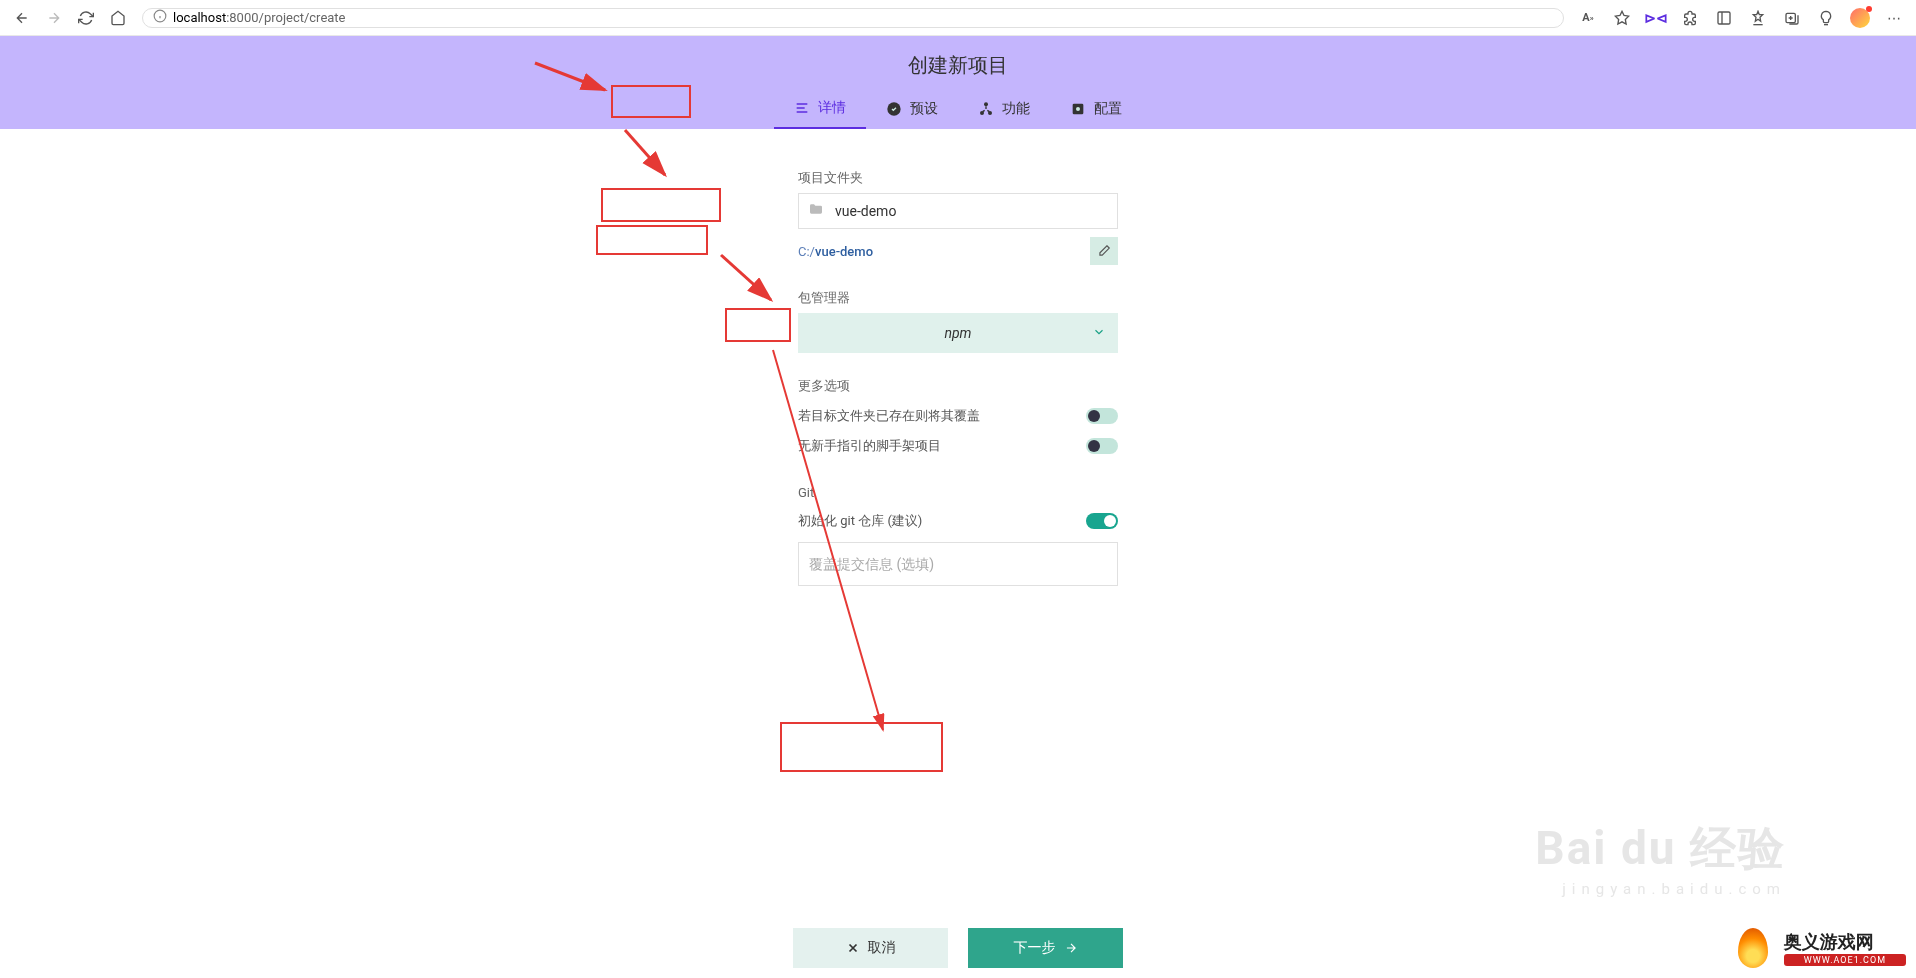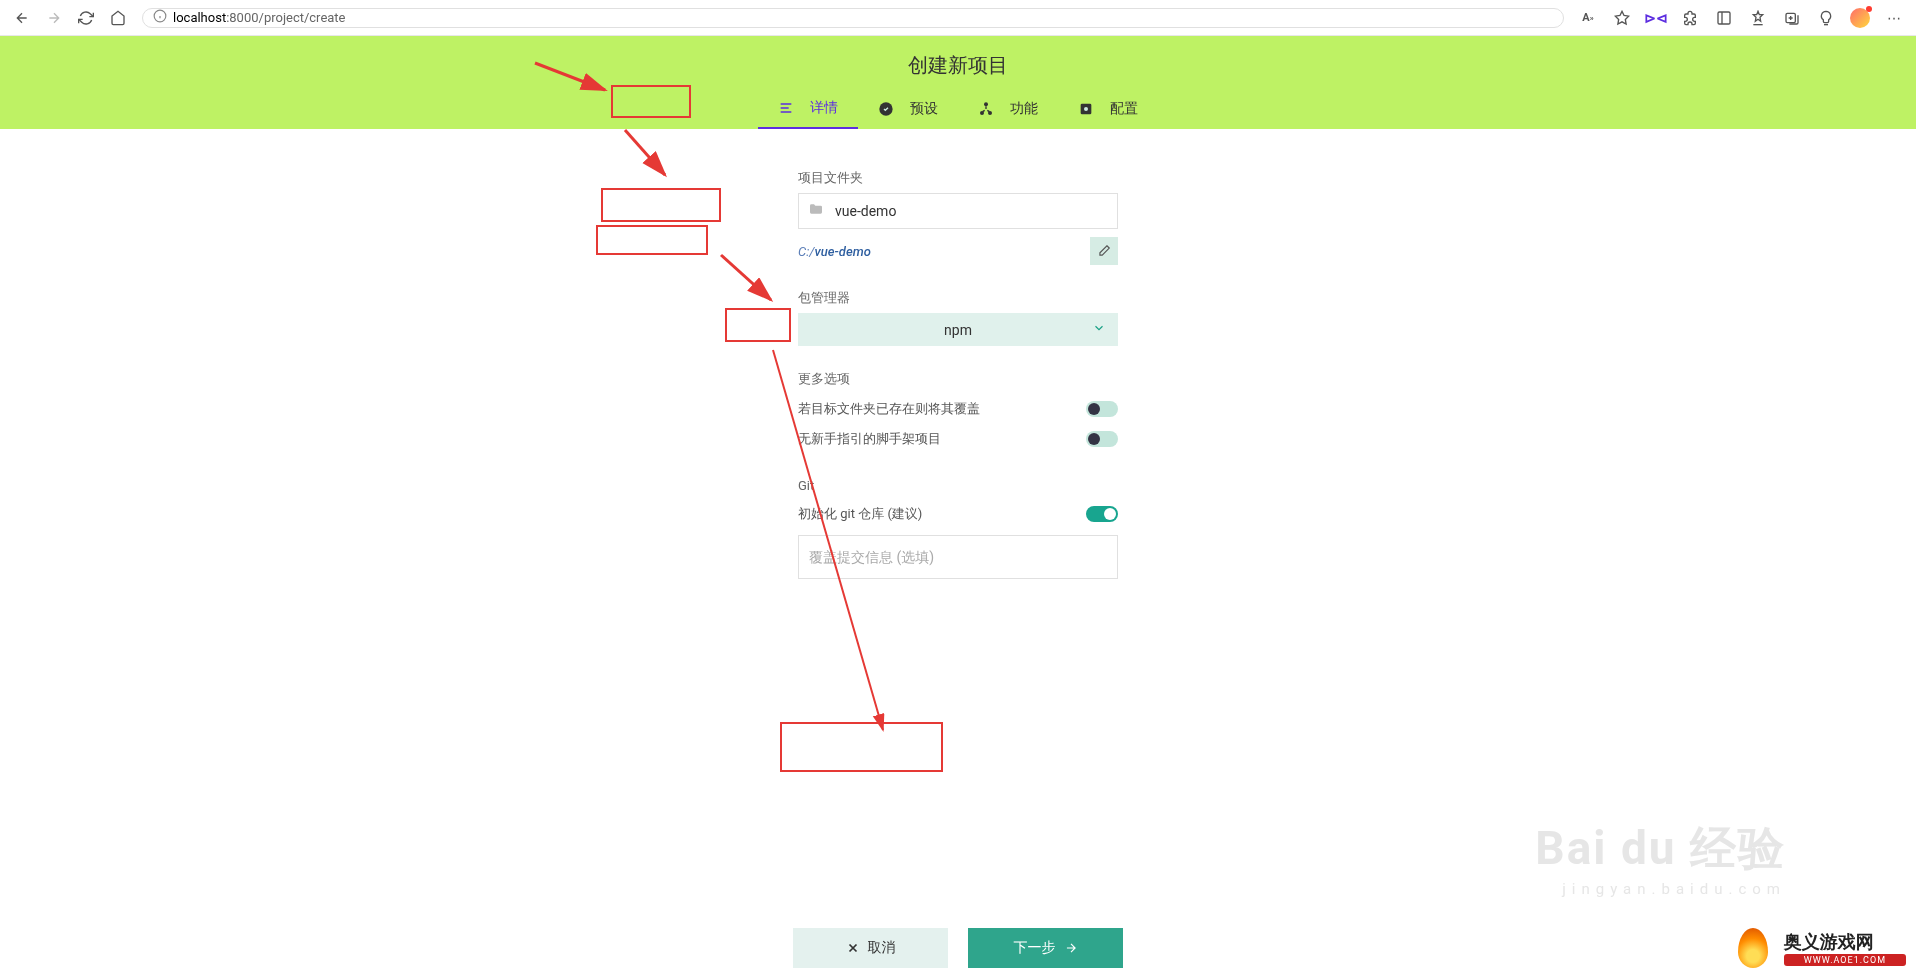--- a/index.html
+++ b/index.html
@@ -12,40 +12,40 @@
     .addr-bar .info-icon { color: #888; margin-right: 6px; }
     .addr-bar .url-bold { color: #000; }
     .addr-bar .url-rest { color: #666; }
     .right-icons { display: flex; gap: 6px; align-items: center; }
     .right-icon { width: 28px; height: 28px; display: flex; align-items: center; justify-content: center; color: #555; cursor: pointer; font-size: 14px; }
     .icon-purple { color: #5c2de0; }
     .avatar-icon { width: 20px; height: 20px; border-radius: 50%; background: linear-gradient(135deg,#ff6b6b,#ffd93d); position:relative; }
     .avatar-icon::after { content:''; position:absolute; top:-2px; right:-2px; width:6px; height:6px; background:#ff3b30; border-radius:50%; }
 
     
-    .page-header { background: #bef264; padding: 16px 0 0; }
+    .page-header { background: #c4b5fd; padding: 16px 0 0; }
     .page-title { font-size: 20px; color: #333; text-align: center; font-weight: 400; padding-bottom: 10px; }
     .tabs { display: flex; justify-content: center; gap: 0; padding-bottom: 0; }
-    .tab { display: flex; align-items: center; gap: 16px; padding: 10px 20px; font-size: 14px; color: #333; cursor: pointer; }
+    .tab { display: flex; align-items: center; gap: 8px; padding: 10px 20px; font-size: 14px; color: #333; cursor: pointer; }
     .tab.active { color: #5c2de0; border-bottom: 2px solid #5c2de0; }
     .tab-icon { display: inline-flex; }
 
     
     .main { padding: 40px 0 100px; display: flex; justify-content: center; }
     .form { width: 320px; }
     .label { font-size: 13px; color: #666; margin-bottom: 6px; margin-top: 24px; }
     .label:first-child { margin-top: 0; }
     .input-wrapper { position: relative; }
     .project-input { width: 100%; height: 36px; border: 1px solid #e0e0e0; padding: 0 10px 0 36px; font-size: 14px; color: #333; background:#fff; }
     .folder-icon { position: absolute; left: 10px; top: 50%; transform: translateY(-50%); color: #999; }
     .path-row { display: flex; align-items: center; justify-content: space-between; margin-top: 8px; font-size: 13px; }
-    .path-text { color: #5c7fb8; font-style: italic; }
+    .path-text { color: #5c7fb8; }
     .path-text .bold { color: #2f5fa0; font-weight: 500; }
     .edit-btn { width: 28px; height: 28px; background: #d6ece4; display: flex; align-items: center; justify-content: center; color: #666; cursor: pointer; }
-    .select { width: 100%; height: 33px; background: #e0f1ec; display: flex; align-items: center; justify-content: center; font-size: 14px; color: #333; position: relative; cursor: pointer; }
+    .select { width: 100%; height: 40px; background: #e0f1ec; display: flex; align-items: center; justify-content: center; font-size: 14px; color: #333; position: relative; cursor: pointer; font-style: italic; }
     .select .chevron { position: absolute; right: 12px; color: #18a085; }
     .option-row { display: flex; align-items: center; justify-content: space-between; padding: 6px 0; font-size: 13px; color: #555; }
     .toggle { width: 32px; height: 16px; border-radius: 8px; position: relative; cursor: pointer; }
     .toggle.off { background: #c3e5db; }
     .toggle.off::after { content: ''; position: absolute; left: 2px; top: 2px; width: 12px; height: 12px; background: #334; border-radius: 50%; }
     .toggle.on { background: #18a58f; }
     .toggle.on::after { content: ''; position: absolute; right: 2px; top: 2px; width: 12px; height: 12px; background: #fff; border-radius: 50%; }
     .commit-input { width: 100%; height: 44px; border: 1px solid #e0e0e0; padding: 0 10px; font-size: 14px; color: #333; margin-top: 6px; background:#fff; }
     .commit-input::placeholder { color: #aaa; }
 

